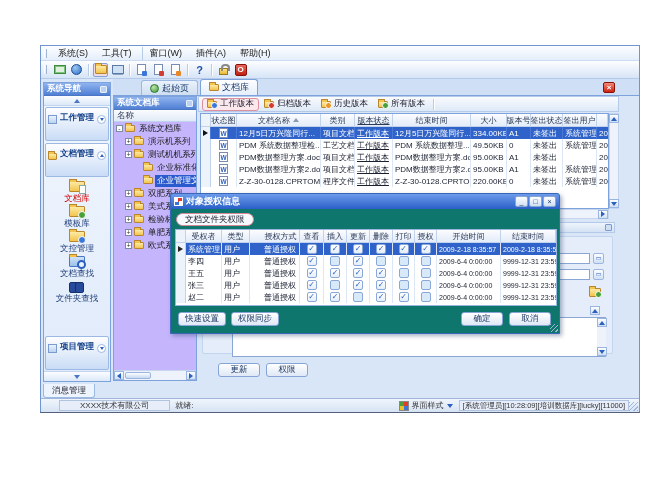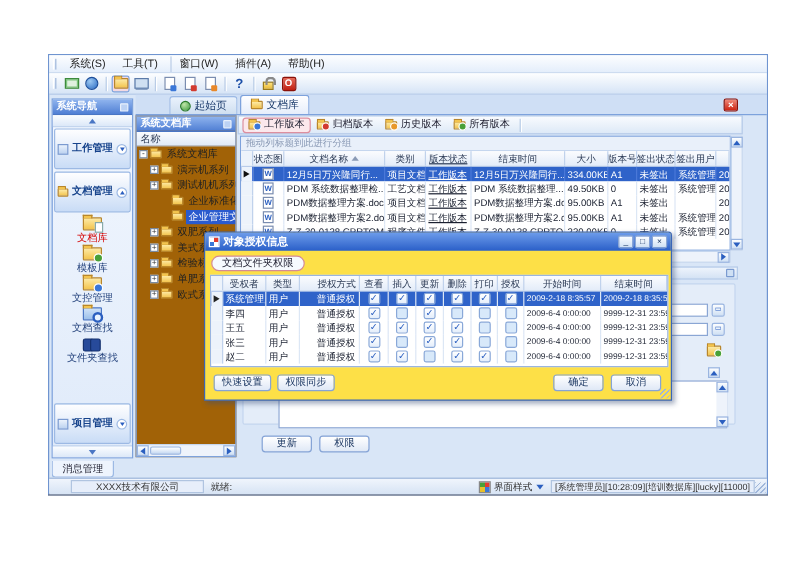--- a/index.html
+++ b/index.html
@@ -52,21 +52,21 @@
   
   .leftnav { position:absolute; left:2px; top:36px; width:68px; height:300px;
     border:1px solid #7da2dc; background:linear-gradient(#f2f7fe,#dfeafa); display:flex; flex-direction:column; }
   .phead { height:13px; background:linear-gradient(#8fb4ee,#507fd4); color:#fff; font-size:8.5px; font-weight:bold;
     display:flex; align-items:center; padding:0 3px; border-bottom:1px solid #4a76c4; white-space:nowrap; }
   .phead .pin { margin-left:auto; width:7px; height:7px; border:1px solid #e8f0fc; border-radius:1px; background:#bcd2f4; }
   .navstrip { height:10px; display:flex; align-items:center; justify-content:center; background:linear-gradient(#fbfdff,#dce8f8); border-bottom:1px solid #c3d5ee; }
   .tri-up { width:0; height:0; border-left:3px solid transparent; border-right:3px solid transparent; border-bottom:4px solid #4a76c4; }
   .tri-dn { width:0; height:0; border-left:3px solid transparent; border-right:3px solid transparent; border-top:4px solid #4a76c4; }
   .ghead { height:14px; margin:1px; background:linear-gradient(#fefeff,#c9dcf6); border:1px solid #9cb9e4; border-radius:2px;
-    display:flex; align-items:center; font-size:8.5px; color:#15428b; font-weight:bold; padding:16px 2px; white-space:nowrap;font-family:Liberation Mono, monospace; }
+    display:flex; align-items:flex-end; font-size:8.5px; color:#15428b; font-weight:bold; padding:16px 2px; white-space:nowrap;font-family:Liberation Mono, monospace; }
   .ghead .chev { margin-left:auto; width:9px; height:9px; border:1px solid #9cb9e4; border-radius:50%; background:#fff; display:flex; align-items:center; justify-content:center; }
   .ghead .chev i { width:0; height:0; border-left:2px solid transparent; border-right:2px solid transparent; }
   .chev i.dn { border-top:3px solid #2b5fc0; } .chev i.up { border-bottom:3px solid #2b5fc0; }
   .gico { width:9px; height:9px; margin-right:3px; border:1px solid #7a9ad0; background:linear-gradient(#eaf2fc,#bcd2f0); }
   .navitems { flex:1; display:flex; flex-direction:column; align-items:center; padding-top:2px; overflow:hidden; }
   .nav-item { width:100%; height:25px; display:flex; flex-direction:column; align-items:center; justify-content:center; }
   .nav-item .lbl { font-size:8.5px; color:#24427c; white-space:nowrap; }
   .nav-item.selected .lbl { color:#d40000; }
   .nfo { position:relative; width:16px; height:11px; background:linear-gradient(#fdeaa5,#f3c44e); border:1px solid #b8862c; border-radius:1px; margin-bottom:1px; }
   .nfo::before { content:""; position:absolute; top:-3px; left:-1px; width:6px; height:2px; background:#f3c44e; border:1px solid #b8862c; border-bottom:none; }
@@ -77,21 +77,21 @@
   .search-doc { background:linear-gradient(#cfe2f8,#9cc0ea); border-color:#4a76c4; }
   .search-doc::after { background:#eaf4ff; border:2px solid #2b5fc0; border-radius:50%; width:5px; height:5px; }
   .binoculars { border:none; background:none; }
   .binoculars::before { content:""; position:absolute; left:0; top:1px; width:7px; height:9px; background:#274a9a; border-radius:2px; border:1px solid #14306e; }
   .binoculars::after { content:""; position:absolute; right:1px; top:1px; width:7px; height:9px; background:#274a9a; border-radius:2px; border:1px solid #14306e; }
 
   .msg-tab { position:absolute; left:2px; top:338px; width:52px; height:14px; background:#eef4fd; border:1px solid #9cb9e4; border-top:none;
     border-radius:0 0 3px 3px; font-size:8.5px; color:#223; display:flex; align-items:center; justify-content:center; white-space:nowrap; }
 
   
-  .treepanel { position:absolute; left:72px; top:50px; width:84px; height:285px; background:#a16207; border:1px solid #7da2dc; display:flex; flex-direction:column; }
+  .treepanel { position:absolute; left:72px; top:50px; width:84px; height:285px; background:#c4b5fd; border:1px solid #7da2dc; display:flex; flex-direction:column; }
   .colhead { height:12px; background:linear-gradient(#fbfcfe,#e0eaf7); border-bottom:1px solid #c0d2ec; font-size:8.5px; color:#2b3a55; padding:0 3px; display:flex; align-items:center; }
   .treerows { flex:1; overflow:hidden; }
   .tree-row { height:13px; display:flex; align-items:center; font-size:8.5px; color:#222; white-space:nowrap; overflow:hidden; }
   .tree-row .exp { width:7px; height:7px; border:1px solid #7a8aa0; background:#fff; font-size:7px; line-height:5px; text-align:center; color:#333; margin-right:2px; flex:none; }
   .tree-row .fo { width:10px; height:7px; margin-right:2px; }
   .tree-row .lbl { padding:0 2px; }
   .tree-row.selected .lbl { background:#2a5bce; color:#fff; }
   .tree-hscroll { height:10px; background:#eef3fb; border-top:1px solid #c5d6ee; display:flex; align-items:center; }
   .sbbtn { width:10px; height:9px; background:linear-gradient(#fdfeff,#cfe0f4); border:1px solid #9ab5e0; display:flex; align-items:center; justify-content:center; flex:none; }
   .ar-l { width:0; height:0; border-top:3px solid transparent; border-bottom:3px solid transparent; border-right:4px solid #2b5fc0; }
@@ -152,21 +152,21 @@
   .ready { margin-left:5px; }
   .sright { margin-left:auto; display:flex; align-items:center; }
   .palette { width:10px; height:10px; margin-right:3px; background:conic-gradient(#e23b2e 0 25%, #3a77d8 0 50%, #e8c02a 0 75%, #48a038 0); border:1px solid #888; }
   .stylelbl { white-space:nowrap; }
   .ddarrow { width:0; height:0; border-left:3px solid transparent; border-right:3px solid transparent; border-top:4px solid #2b5fc0; margin:0 6px 0 3px; }
   .sessbox { height:11px; border:1px solid #b0c4e0; background:#e7eefa; display:flex; align-items:center; padding:0 3px; font-size:7.5px; white-space:nowrap; margin-right:10px; }
   .sgrip { position:absolute; right:1px; bottom:1px; width:9px; height:9px;
     background:repeating-linear-gradient(135deg,#9fb6da 0 1px,transparent 1px 3px); }
 
   
-  .dialog { position:absolute; left:170px; top:193px; width:390px; height:141px; background:#fde047; border:1px solid #3a66b8; border-radius:3px 3px 0 0;
+  .dialog { position:absolute; left:170px; top:193px; width:390px; height:141px; background:#0f766e; border:1px solid #3a66b8; border-radius:3px 3px 0 0;
     box-shadow:2px 2px 4px rgba(60,80,120,.45); z-index:10; }
   .dtitle { height:15px; background:linear-gradient(#6c9bea,#2a5fc8); border-radius:2px 2px 0 0; display:flex; align-items:center; padding:0 3px; }
   .dtico { width:9px; height:9px; background:conic-gradient(#e23b2e 0 25%, #fff 0 50%, #3a77d8 0 75%, #fff 0); border:1px solid #fff; margin-right:3px; }
   .dtitle .txt { color:#fff; font-size:9px; font-weight:bold; white-space:nowrap; }
   .dtbtns { margin-left:auto; display:flex; gap:1px; }
   .dtb { width:13px; height:11px; background:linear-gradient(#fdfeff,#cfe0f4); border:1px solid #8aa6d4; border-radius:2px; font-size:7px; line-height:9px; text-align:center; color:#17335f; }
   .dtab { position:absolute; left:5px; top:19px; height:13px; padding:0 8px; background:#f6fafe; border:1px solid #d48a96; border-radius:7px;
     font-size:8.5px; color:#223; display:flex; align-items:center; white-space:nowrap; }
   .dtable { position:absolute; left:4px; top:35px; width:382px; height:77px; background:#fff; border:1px solid #9ab5e0; overflow:hidden; }
   .drow { display:flex; height:12px; align-items:stretch; font-size:8px; color:#1a2030; white-space:nowrap; }
@@ -434,21 +434,20 @@
 
           <div class="vbtn">
             <span class="fo badge b-grn"></span>
             <span>所有版本</span>
           </div>
 
         <span class="vsep"></span>
       </div>
 
       <div class="grid">
-        <div class="hintbar">拖动列标题到此进行分组</div>
         <div class="grow ghead-row">
           <span class="gc gc0"></span>
           <span class="gc gc1">状态图</span>
           <span class="gc gc2">
               <span>文档名称</span>
               <span class="sort-asc"></span>
             </span>
           <span class="gc gc3">类别</span>
           <span class="gc gc4">版本状态</span>
           <span class="gc gc5">结束时间</span>

